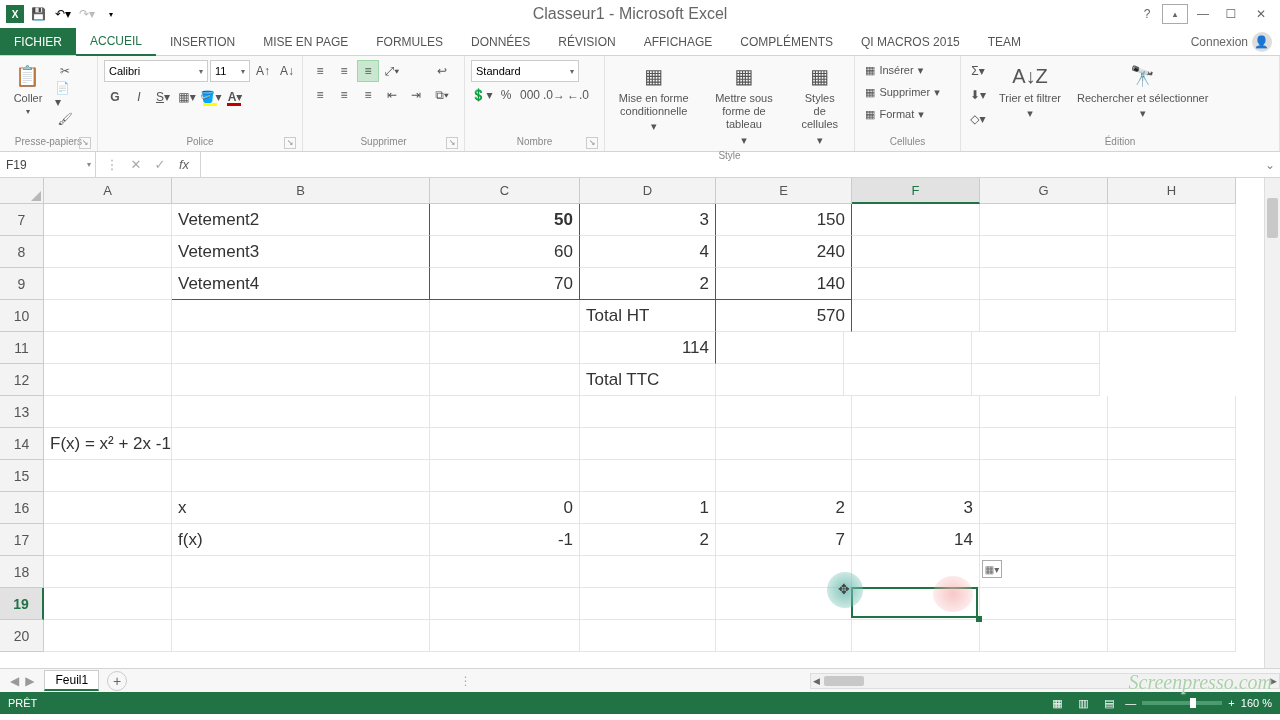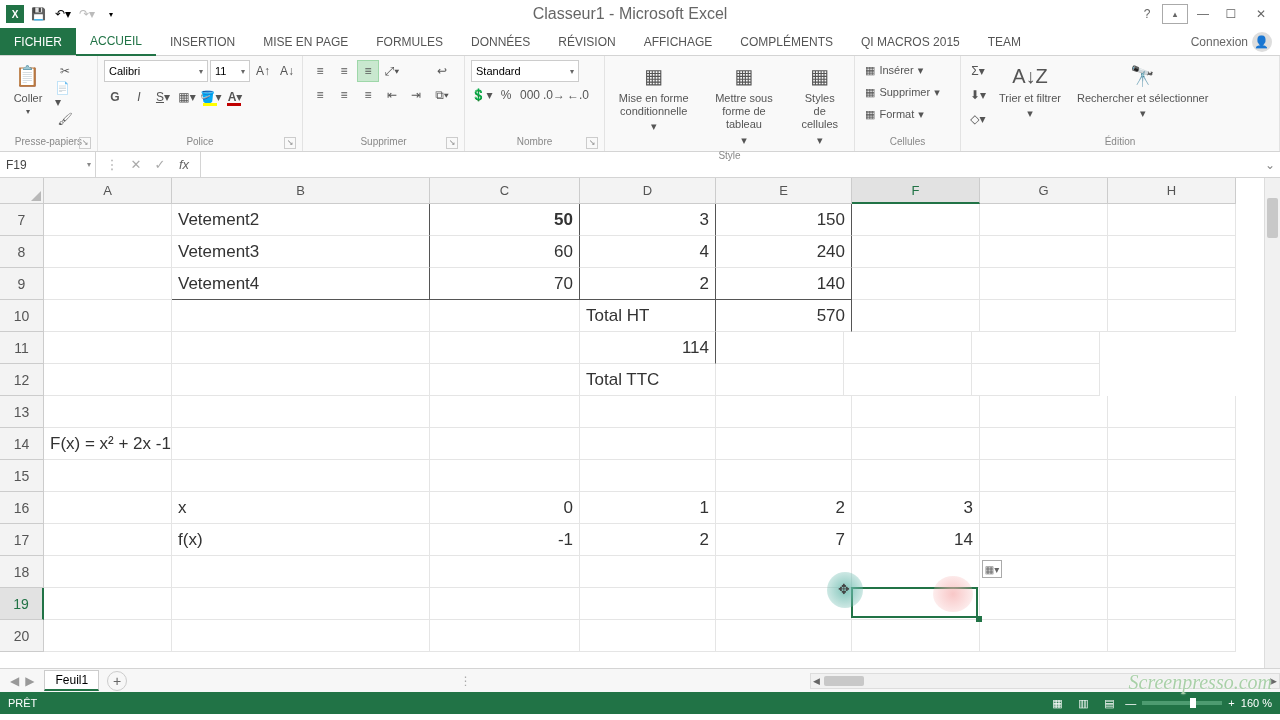--- a/index.html
+++ b/index.html
@@ -49,21 +49,21 @@
 
 
 .grid-wrap { position: relative; height: 490px; background: #fff; }
 .sel-all { position: absolute; left: 0; top: 0; width: 44px; height: 26px; border-right: 1px solid #ccc; border-bottom: 1px solid #ccc; background: #f3f3f3; cursor:pointer; display:flex; align-items:flex-end; justify-content:flex-end;}
 .sel-all::after { content:""; width:0; height:0; border-left: 10px solid transparent; border-bottom: 10px solid #b8b8b8; margin: 0 2px 2px 0;}
 .colheads { position: absolute; left: 44px; right: 16px; top: 0; height: 26px; display: flex; }
 .colhead { border-right: 1px solid #ccc; border-bottom: 1px solid #ccc; background: #f3f3f3; display: flex; align-items: center; justify-content: center; font-size: 13px; color: #555; cursor:pointer;}
 .colhead.sel { background: #e2e2e2; color: #217346; border-bottom: 2px solid #217346; }
 .rowheads { position: absolute; left: 0; top: 26px; width: 44px; }
 .rowhead { height: 32px; border-right: 1px solid #ccc; border-bottom: 1px solid #ccc; background: #f3f3f3; display: flex; align-items: center; justify-content: center; font-size: 14px; color: #555; cursor:pointer;}
-.rowhead.sel { background: #e2e2e2; color: #217346; font-weight: normal; border-right: 2px solid #217346; }
+.rowhead.sel { background: #e2e2e2; color: #217346; font-weight: bold; border-right: 2px solid #217346; }
 .cells { position: absolute; left: 44px; top: 26px; right: 16px; bottom: 0; }
 .crow { display: flex; height: 32px; }
 .cell { border-right: 1px solid #e5e5e5; border-bottom: 1px solid #e5e5e5; padding: 0 6px; display: flex; align-items: center; font-size: 17px; color: #333; overflow: hidden; white-space: nowrap; }
 .cell.r { justify-content: flex-end; }
 .cell.bdr-r { border-right: 1px solid #555; }
 .cell.bdr-b { border-bottom: 1px solid #555; }
 .vscroll { position: absolute; right: 0; top: 0; width: 16px; height: 100%; background: #f1f1f1; border-left: 1px solid #ddd; }
 .vscroll .thumb { position: absolute; left: 2px; right: 2px; top: 20px; height: 40px; background: #c8c8c8; border-radius: 2px;}
 
 .sel-border { position: absolute; border: 2px solid #217346; pointer-events: none; }

